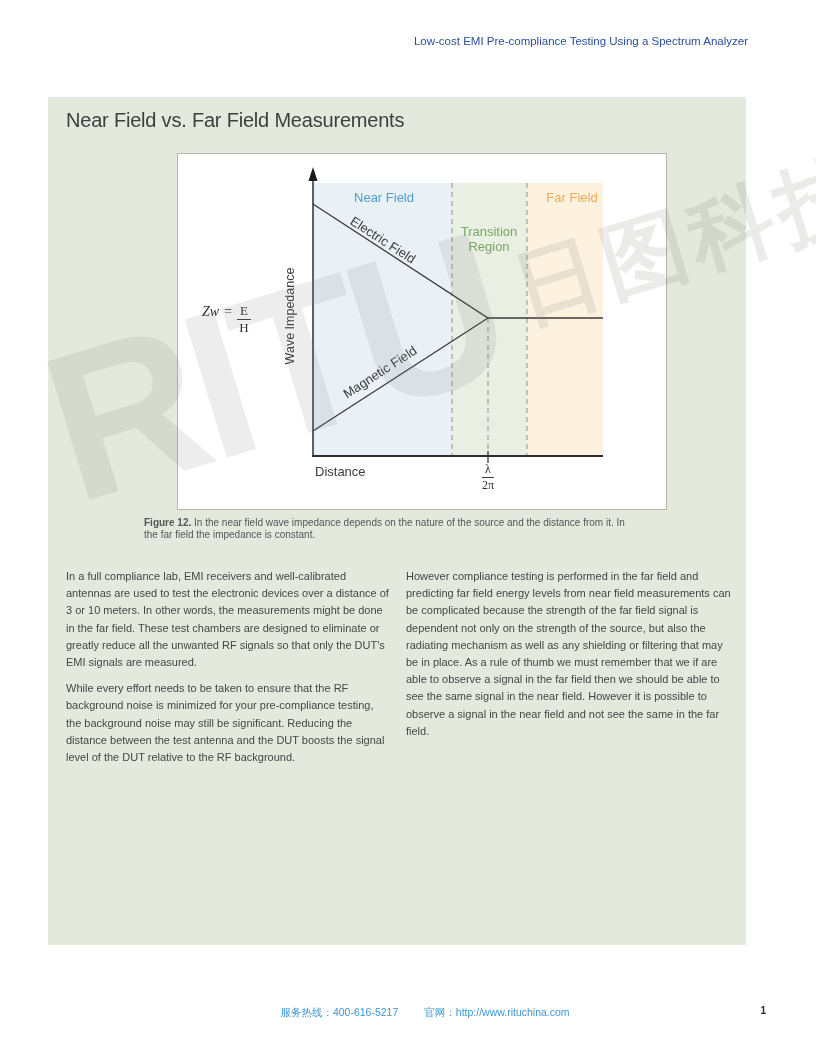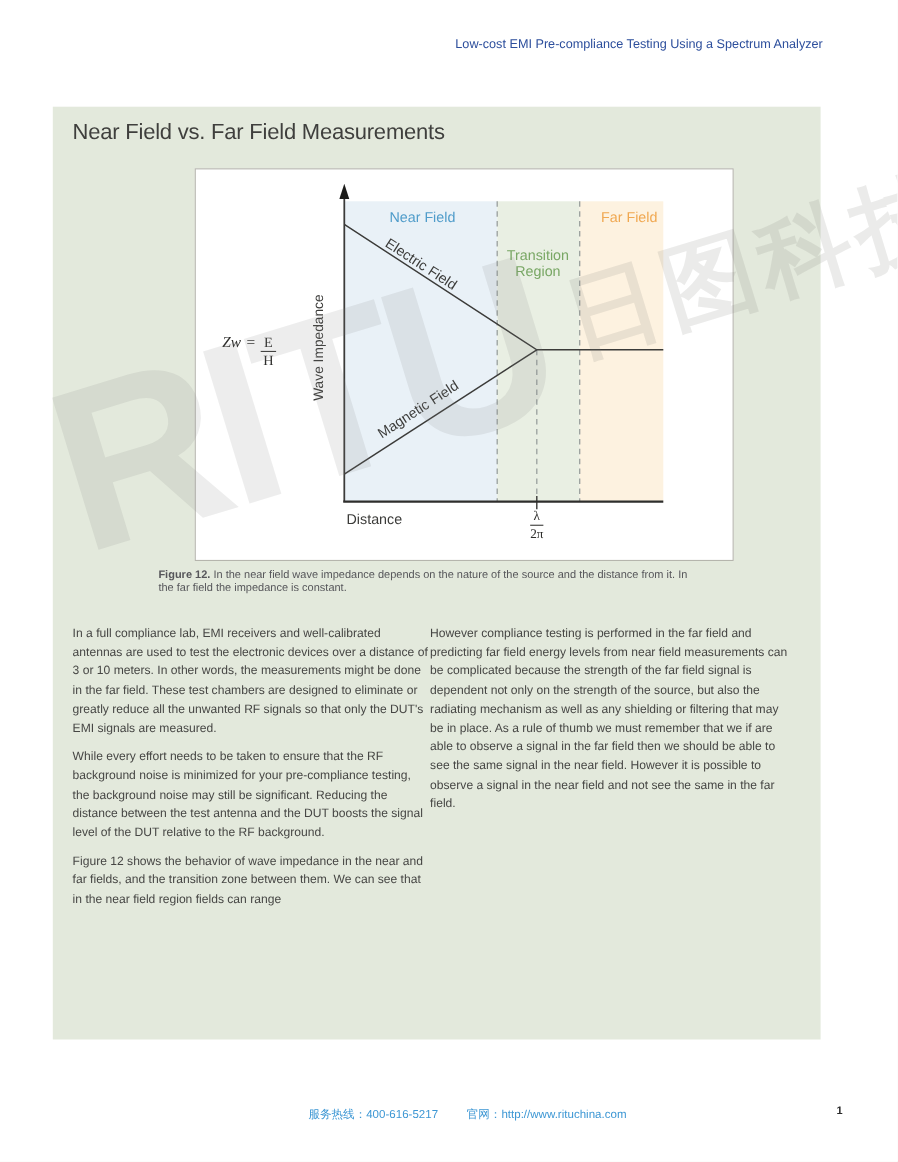--- a/index.html
+++ b/index.html
@@ -40,21 +40,21 @@
   .frac .den { display:block; padding-top:1px; line-height:1.1; }
   .lbl-tick { position:absolute; left:310px; top:308px; transform:translateX(-50%);
               font-size:12px; color:#2e2e2c; }
 
   
   .caption { position:absolute; left:96px; top:420px; width:487px; font-size:10px;
              line-height:11.5px; color:#56565a; }
   .cap-label { font-weight:bold; }
 
   
-  .columns { position:absolute; left:18px; top:471px; width:665px; display:flex; }
+  .columns { position:absolute; left:18px; top:471px; width:665px; display:flex; gap:15px; }
   .col { width:325px; font-size:11px; line-height:17.2px; color:#464644; }
   .col p { margin:0 0 9px 0; }
 
   
   .watermark { position:absolute; left:55px; top:330px; display:flex; align-items:center;
                gap:25px; transform:rotate(-17deg); transform-origin:0 50%;
                pointer-events:none; z-index:2; white-space:nowrap; }
   .wm-latin { font-size:210px; font-weight:bold; letter-spacing:-8px; line-height:1;
               color:rgba(130,130,125,0.14); }
   .wm-cjk { font-size:85px; font-weight:bold; letter-spacing:6px;
@@ -125,21 +125,20 @@
         </span>
       </div>
     </div>
 
     <p class="caption"><span class="cap-label">Figure 12.</span> <span>In the near field wave impedance depends on the nature of the source and the distance from it. In the far field the impedance is constant.</span></p>
 
     <div class="columns">
       <div class="col">
         <p>In a full compliance lab, EMI receivers and well-calibrated antennas are used to test the electronic devices over a distance of 3 or 10 meters. In other words, the measurements might be done in the far field. These test chambers are designed to eliminate or greatly reduce all the unwanted RF signals so that only the DUT's EMI signals are measured.</p>
         <p>While every effort needs to be taken to ensure that the RF background noise is minimized for your pre-compliance testing, the background noise may still be significant. Reducing the distance between the test antenna and the DUT boosts the signal level of the DUT relative to the RF background.</p>
-        <p>Figure 12 shows the behavior of wave impedance in the near and far fields, and the transition zone between them. We can see that in the near field region fields can range</p>
       </div>
       <div class="col">
         <p>However compliance testing is performed in the far field and predicting far field energy levels from near field measurements can be complicated because the strength of the far field signal is dependent not only on the strength of the source, but also the radiating mechanism as well as any shielding or filtering that may be in place. As a rule of thumb we must remember that we if are able to observe a signal in the far field then we should be able to see the same signal in the near field. However it is possible to observe a signal in the near field and not see the same in the far field.</p>
       </div>
     </div>
   </div>
 
   <div class="watermark">
     <span class="wm-latin">RITU</span>
     <span class="wm-cjk">日图科技</span>

